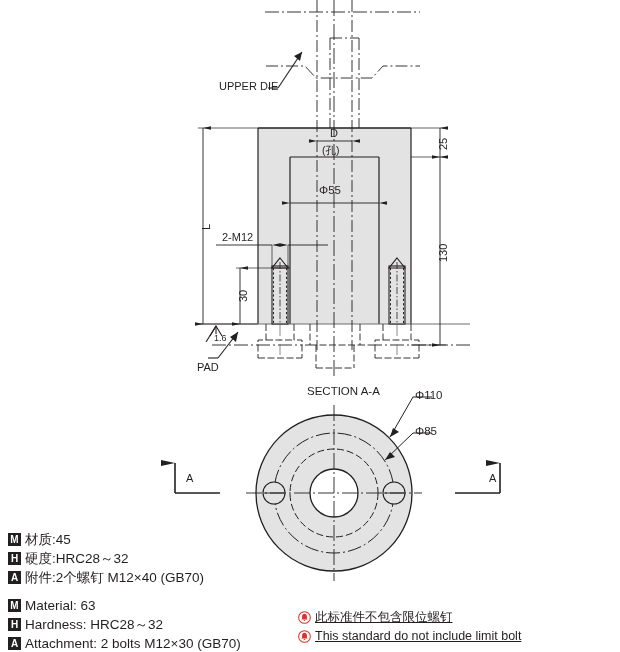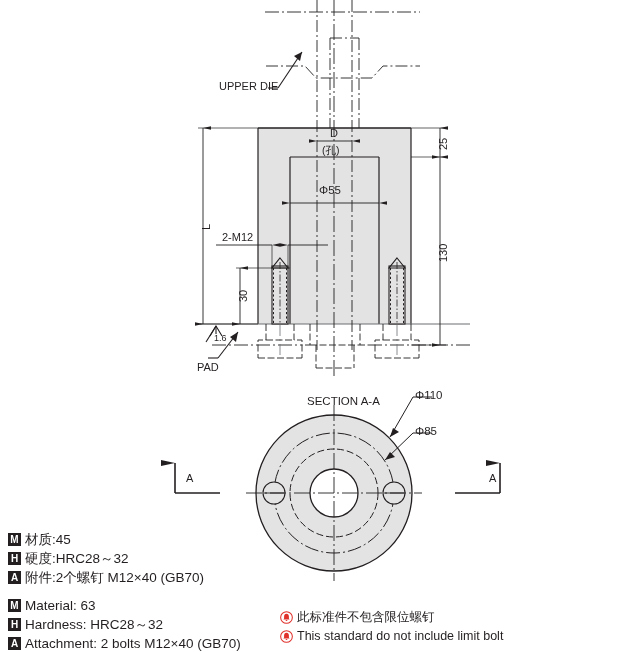--- a/index.html
+++ b/index.html
@@ -10,21 +10,21 @@
 
   .spec-block{position:absolute;left:8px;font-size:13.5px;line-height:19px;white-space:nowrap;}
   #spec-cn{top:530px;}
   #spec-en{top:596px;}
   .spec-row{display:flex;align-items:center;height:19px;}
   .tagbox{display:inline-block;width:13px;height:13px;background:#231f20;color:#fff;
           font-size:10px;font-weight:bold;line-height:13px;text-align:center;margin-right:4px;
           font-family:"Liberation Sans",sans-serif;}
   .spec-text{font-size:13.5px;}
 
-  .warn-block{position:absolute;left:280px;top:608px;font-size:12.5px;line-height:19px;}
+  .warn-block{position:absolute;left:298px;top:608px;font-size:12.5px;line-height:19px;text-decoration:underline;}
   .warn-row{display:flex;align-items:center;height:19px;white-space:nowrap;}
   .warn-ico{width:13px;height:13px;margin-right:4px;flex:0 0 13px;}
   .warn-text{color:#231f20;font-size:12.5px;}
 
   .lbl{position:absolute;font-size:11px;color:#231f20;white-space:nowrap;}
   .lbl-rot{position:absolute;font-size:11px;color:#231f20;white-space:nowrap;
            transform-origin:0 0;transform:rotate(-90deg);}
   .lbl-sm{font-size:9px;}
   .lbl-big{font-size:11.5px;}
 </style>
@@ -240,21 +240,21 @@
   <div class="lbl-rot" style="left:237px;top:302px;">30</div>
 
   <div class="lbl" style="left:222px;top:231px;">2-M12</div>
 
   <div class="lbl-rot" style="left:437px;top:150px;">25</div>
 
   <div class="lbl-rot" style="left:437px;top:262px;">130</div>
 
   <div class="lbl lbl-sm" style="left:214px;top:333px;">1.6</div>
 
-  <div class="lbl lbl-big" style="left:307px;top:385px;margin-top:10px;">SECTION A-A</div>
+  <div class="lbl lbl-big" style="left:307px;top:385px;">SECTION A-A</div>
 
   <div class="lbl lbl-big" style="left:415px;top:389px;">Φ110</div>
   <div class="lbl lbl-big" style="left:415px;top:425px;">Φ85</div>
 
   <div class="lbl" style="left:186px;top:472px;">A</div>
   <div class="lbl" style="left:489px;top:472px;">A</div>
 
   <div class="spec-block" id="spec-cn">
     <div class="spec-row">
       <span class="tagbox">M</span>
@@ -274,21 +274,21 @@
     <div class="spec-row">
       <span class="tagbox">M</span>
       <span class="spec-text">Material: 63</span>
     </div>
     <div class="spec-row">
       <span class="tagbox">H</span>
       <span class="spec-text">Hardness: HRC28～32</span>
     </div>
     <div class="spec-row">
       <span class="tagbox">A</span>
-      <span class="spec-text">Attachment: 2 bolts M12×40 (GB70)</span>
+      <span class="spec-text">Attachment: 2 bolts M12×30 (GB70)</span>
     </div>
   </div>
 
   <div class="warn-block">
     <div class="warn-row">
       <svg class="warn-ico" viewBox="0 0 20 20">
         <circle cx="10" cy="10" r="9" fill="none" stroke="#e0302a" stroke-width="1.6"></circle>
         <path d="M10 4.2 C7.6 4.2 6.3 6.0 6.3 8.4 L6.3 11.6 L5.2 13.2 L14.8 13.2 L13.7 11.6 L13.7 8.4 C13.7 6.0 12.4 4.2 10 4.2 Z" fill="#e0302a"></path>
         <path d="M8.6 14.0 L11.4 14.0 A1.4 1.4 0 0 1 8.6 14.0 Z" fill="#e0302a"></path>
       </svg>

